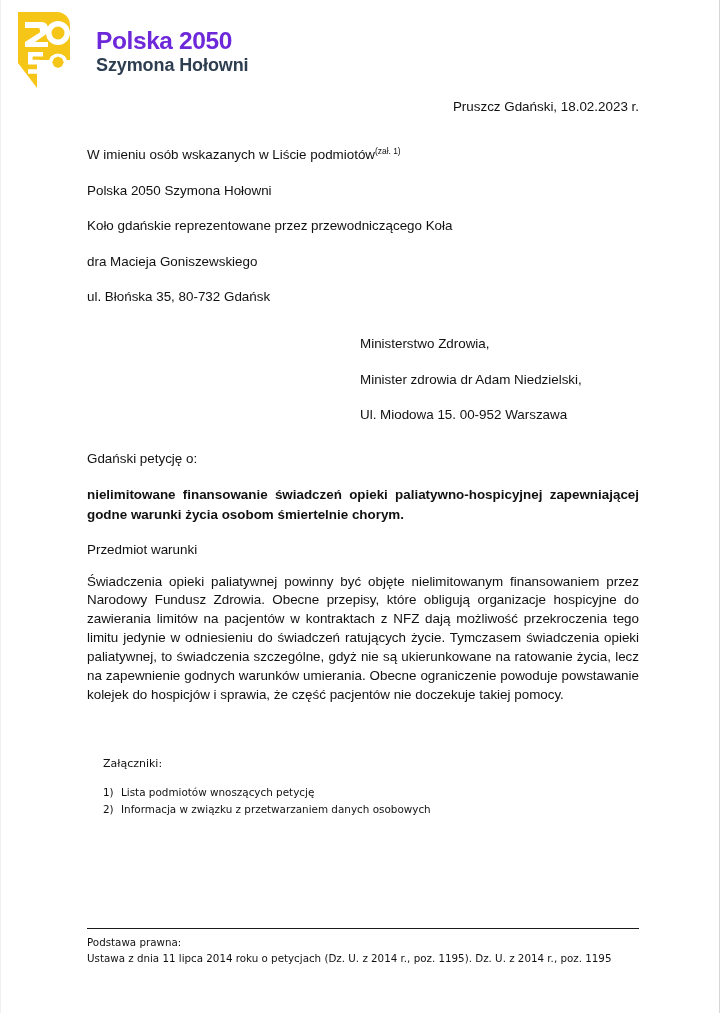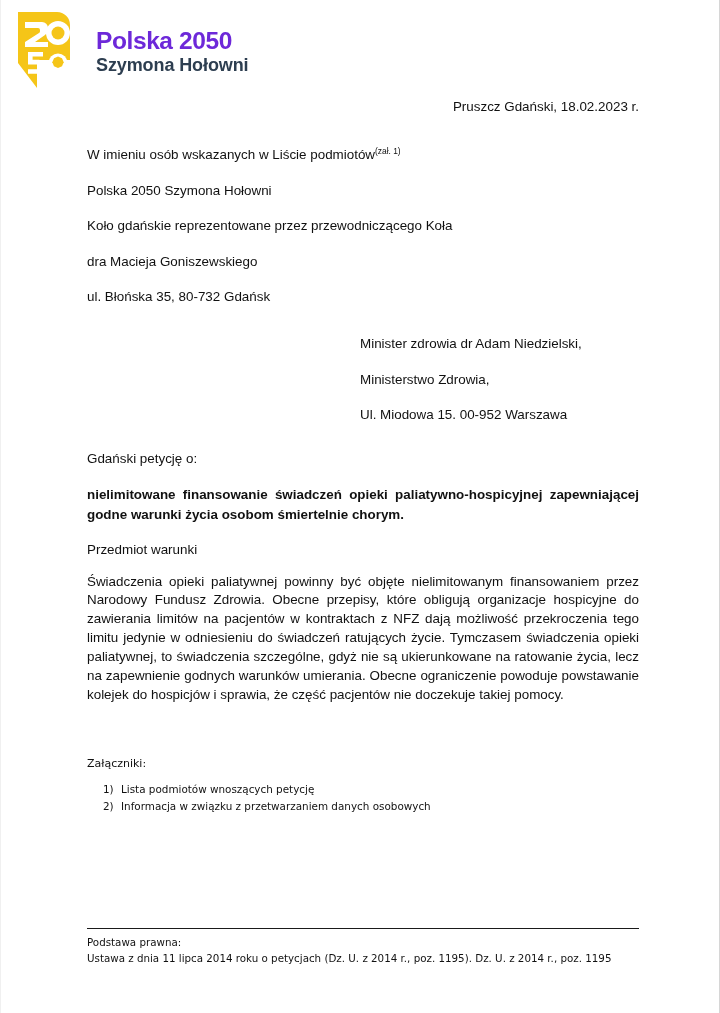--- a/index.html
+++ b/index.html
@@ -137,21 +137,21 @@
     padding-right: 1px;
   }
 
   
   .attach-block {
     margin-top: 53px;
     font-family: "DejaVu Sans", sans-serif;
   }
   .attach-title {
     font-size: 11px;
-    margin: 0;
+    margin: 16px;
   }
   .attach-list {
     margin: 13px 0 0 0;
     padding: 0;
     list-style: none;
   }
   .attach-item {
     font-size: 10.4px;
     margin: 0 0 5px 0;
     display: flex;
@@ -222,22 +222,22 @@
       <p class="addr-line">
         <span>W imieniu osób wskazanych w Liście podmiotów</span><sup>(zał. 1)</sup>
       </p>
       <p class="addr-line">Polska 2050 Szymona Hołowni</p>
       <p class="addr-line">Koło gdańskie reprezentowane przez przewodniczącego Koła</p>
       <p class="addr-line">dra Macieja Goniszewskiego</p>
       <p class="addr-line">ul. Błońska 35, 80-732 Gdańsk</p>
     </div>
 
     <div class="recipient-block">
+      <p class="recipient-line">Ministerstwo Zdrowia,</p>
       <p class="recipient-line">Minister zdrowia dr Adam Niedzielski,</p>
-      <p class="recipient-line">Ministerstwo Zdrowia,</p>
       <p class="recipient-line">Ul. Miodowa 15. 00-952 Warszawa</p>
     </div>
 
     <p class="intro-line">Gdański petycję o:</p>
 
     <p class="demand">nielimitowane finansowanie świadczeń opieki paliatywno-hospicyjnej zapewniającej godne warunki życia osobom śmiertelnie chorym.</p>
 
     <p class="subject-label">Przedmiot warunki</p>
 
     <p class="body-para"><span>Świadczenia opieki paliatywnej </span><b>powinny być objęte nielimitowanym finansowaniem</b><span> przez Narodowy Fundusz Zdrowia. Obecne przepisy, które obligują organizacje hospicyjne do zawierania limitów na pacjentów w kontraktach z NFZ dają możliwość przekroczenia tego limitu jedynie w odniesieniu do świadczeń ratujących życie. Tymczasem świadczenia opieki paliatywnej, to świadczenia szczególne, gdyż nie są ukierunkowane na ratowanie życia, lecz na </span><b>zapewnienie godnych warunków umierania</b><span>. Obecne ograniczenie powoduje powstawanie kolejek do hospicjów i sprawia, że część pacjentów nie doczekuje takiej pomocy.</span></p>

